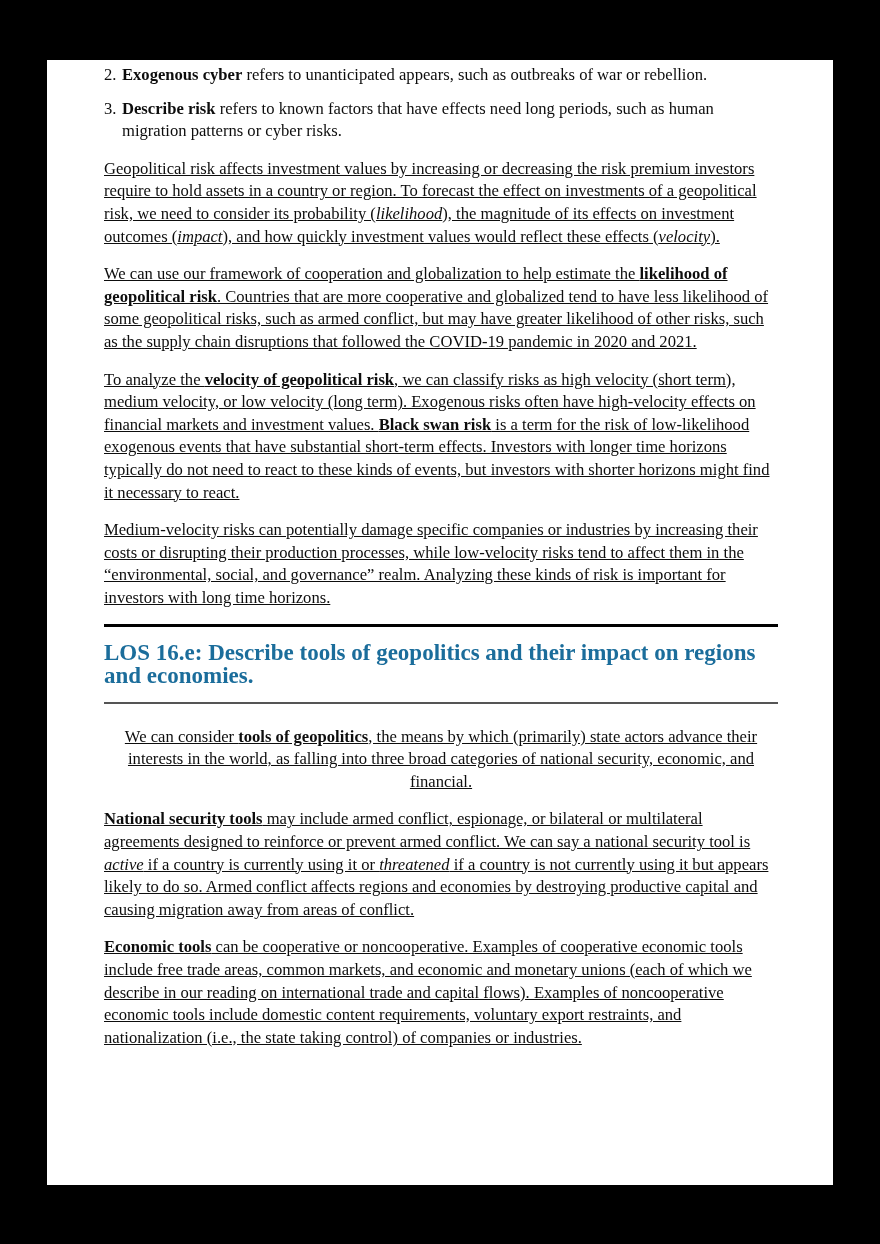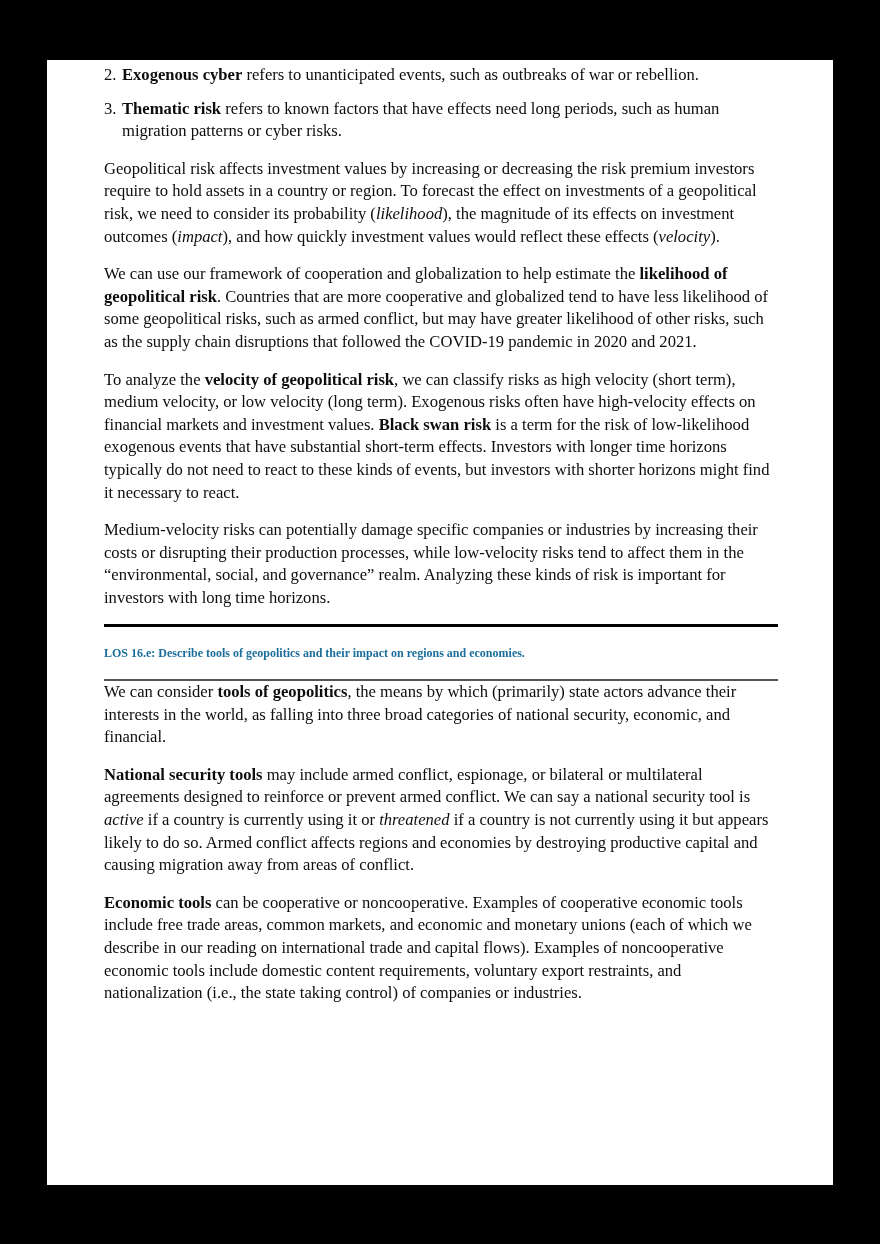--- a/index.html
+++ b/index.html
@@ -37,20 +37,21 @@
     font-size: 16.6px;
     line-height: 22.6px;
     color: #0d0d0d;
     margin: 0;
     text-align: left;
     -webkit-font-smoothing: antialiased;
   }
 
   .para {
     margin-bottom: 15px;
+    text-decoration: underline;
   }
 
   ol.numlist {
     margin: 0 0 15px 0;
     padding: 0;
     list-style: none;
   }
   ol.numlist > li {
     position: relative;
     padding-left: 18px;
@@ -85,40 +86,42 @@
     border: none;
     border-top: 2px solid #555555;
     margin: 0 0 0 0;
     height: 0;
     width: 674px;
   }
 
   .los-heading {
     color: #1b6d9b;
     font-weight: bold;
-    font-size: 12px;
+    font-size: 23px;
     line-height: 22.6px;
     margin: 15px 0 14px 0;
   }
 
   .after-rule {
+    margin-top: 22px;
+    text-align: center;
   }
 </style>
 </head>
 <body>
 
 <div id="page">
   <div class="content">
 
     <ol class="numlist list-block">
       <li>
-        <span class="num">2.</span><b>Exogenous cyber</b><span> refers to unanticipated events, such as outbreaks of war or rebellion.</span>
+        <span class="num">2.</span><b>Exogenous cyber</b><span> refers to unanticipated appears, such as outbreaks of war or rebellion.</span>
       </li>
       <li>
-        <span class="num">3.</span><b>Thematic risk</b><span> refers to known factors that have effects need long periods, such as human migration patterns or cyber risks.</span>
+        <span class="num">3.</span><b>Describe risk</b><span> refers to known factors that have effects need long periods, such as human migration patterns or cyber risks.</span>
       </li>
     </ol>
 
     <p class="para"><span>Geopolitical risk affects investment values by increasing or decreasing the risk premium investors require to hold assets in a country or region. To forecast the effect on investments of a geopolitical risk, we need to consider its probability (</span><i>likelihood</i><span>), the magnitude of its effects on investment outcomes (</span><i>impact</i><span>), and how quickly investment values would reflect these effects (</span><i>velocity</i><span>).</span></p>
 
     <p class="para"><span>We can use our framework of cooperation and globalization to help estimate the </span><b>likelihood of geopolitical risk</b><span>. Countries that are more cooperative and globalized tend to have less likelihood of some geopolitical risks, such as armed conflict, but may have greater likelihood of other risks, such as the supply chain disruptions that followed the COVID-19 pandemic in 2020 and 2021.</span></p>
 
     <p class="para"><span>To analyze the </span><b>velocity of geopolitical risk</b><span>, we can classify risks as high velocity (short term), medium velocity, or low velocity (long term). Exogenous risks often have high-velocity effects on financial markets and investment values. </span><b>Black swan risk</b><span> is a term for the risk of low-likelihood exogenous events that have substantial short-term effects. Investors with longer time horizons typically do not need to react to these kinds of events, but investors with shorter horizons might find it necessary to react.</span></p>
 
     <p class="para"><span>Medium-velocity risks can potentially damage specific companies or industries by increasing their costs or disrupting their production processes, while low-velocity risks tend to affect them in the “environmental, social, and governance” realm. Analyzing these kinds of risk is important for investors with long time horizons.</span></p>

